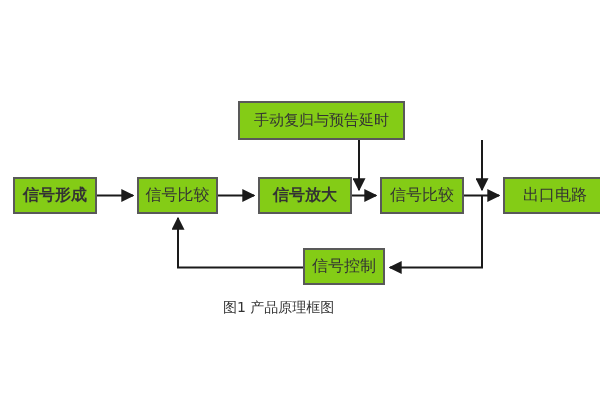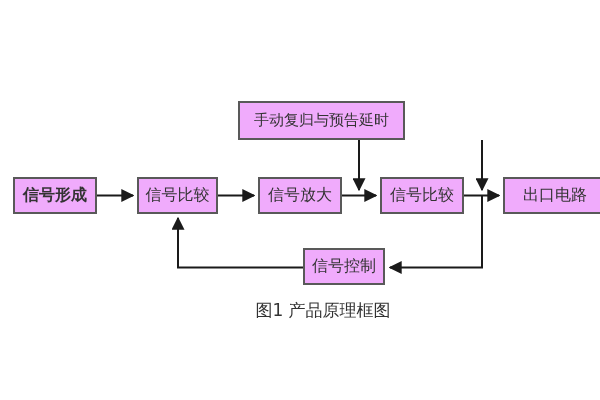--- a/index.html
+++ b/index.html
@@ -12,21 +12,21 @@
     width: 600px;
     height: 400px;
     background: #ffffff;
     font-family: "DejaVu Sans", "Liberation Sans", sans-serif;
     overflow: hidden;
   }
   .node {
     position: absolute;
     box-sizing: border-box;
     border: 2px solid #595959;
-    background: #f0abfc;
+    background: #84cc16;
     display: flex;
     align-items: center;
     justify-content: center;
     font-size: 16px;
     color: #333333;
     white-space: nowrap;
     z-index: 2;
   }
   .node.small-text { font-size: 15px; }
   #edges-svg {
@@ -35,29 +35,29 @@
     top: 0;
     width: 600px;
     height: 400px;
     z-index: 1;
   }
   .caption {
     position: absolute;
     left: 223px;
     top: 299px;
     width: 200px;
-    text-align: center;
-    font-size: 17px;
+    text-align: left;
+    font-size: 14px;
     color: #333333;
     white-space: nowrap;
   }
   
   #n-signal-formation      { left: 13px;  top: 177px; width: 84px;  height: 37px; font-weight: bold; }
   #n-signal-memory         { left: 137px; top: 177px; width: 81px;  height: 37px; }
-  #n-signal-amplification  { left: 258px; top: 177px; width: 84px;  height: 37px; }
+  #n-signal-amplification  { left: 258px; top: 177px; width: 94px;  height: 37px; font-weight: bold; }
   #n-signal-comparison     { left: 380px; top: 177px; width: 84px;  height: 37px; }
   #n-output-circuit        { left: 503px; top: 177px; width: 104px;  height: 37px; }
   #n-manual-reset-delay    { left: 238px; top: 101px; width: 167px; height: 39px; }
   #n-alarm-timing          { left: 442px; top: 101px; width: 85px;  height: 39px; }
   #n-signal-control        { left: 303px; top: 248px; width: 82px;  height: 37px; }
 </style>
 </head>
 <body>
 
 <div id="canvas">

